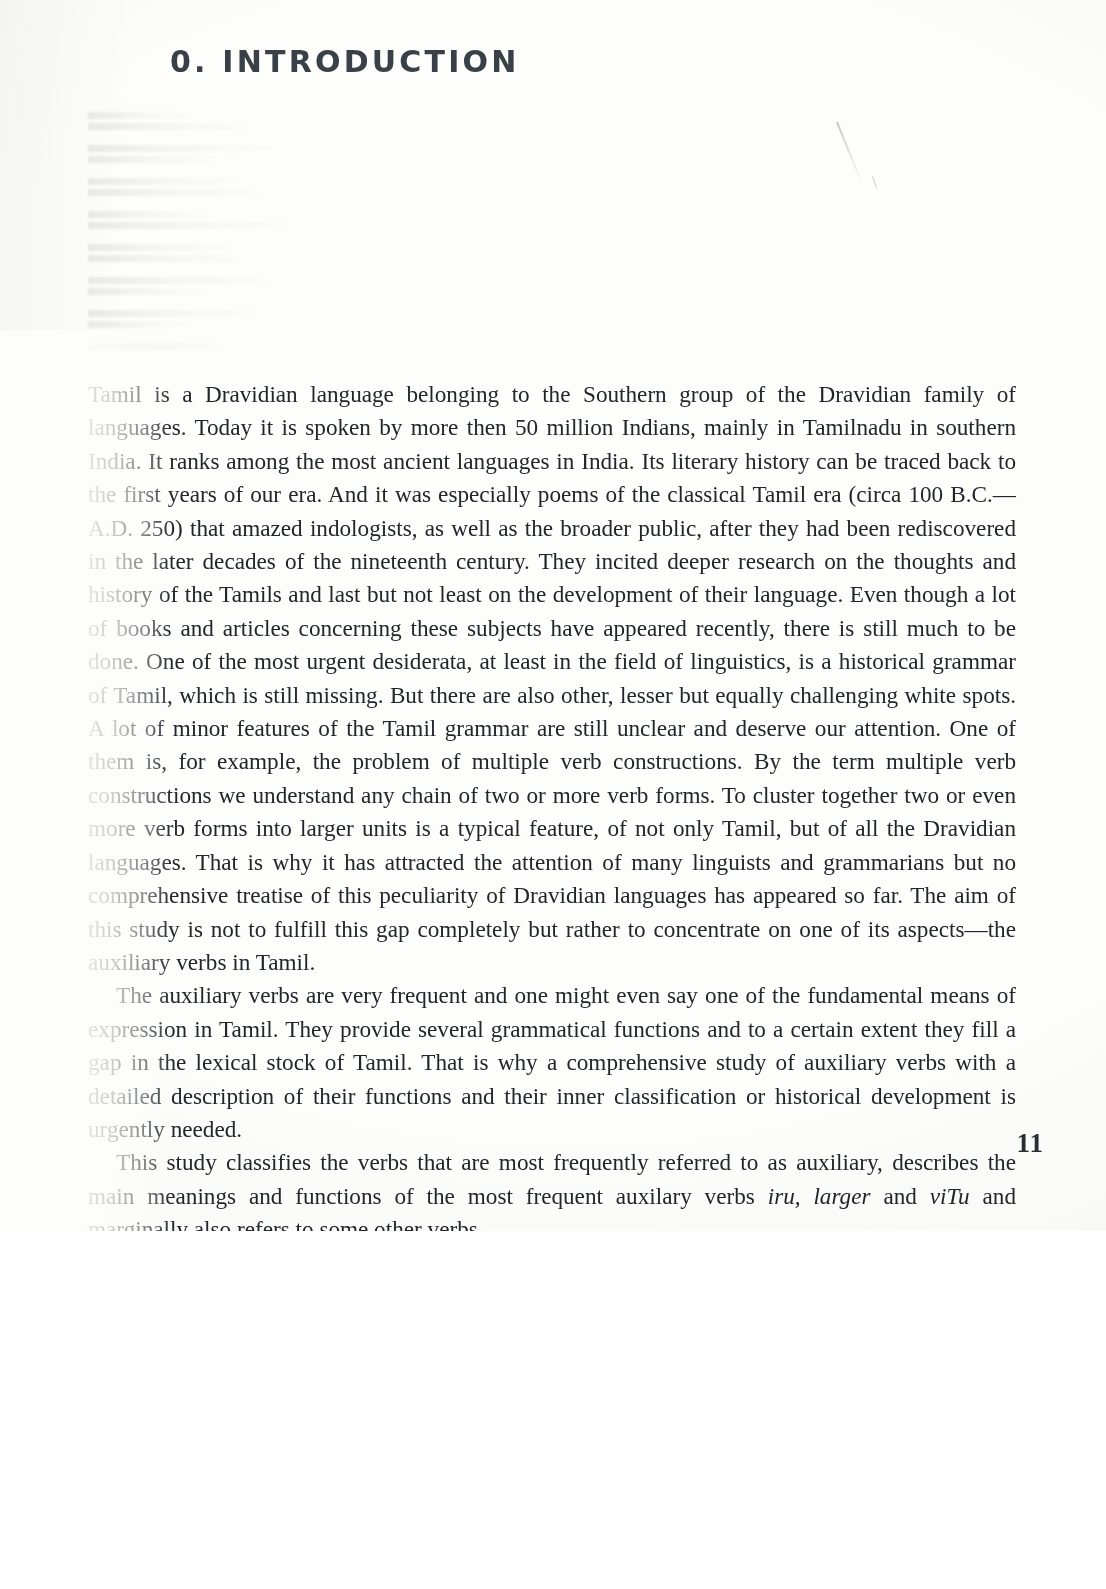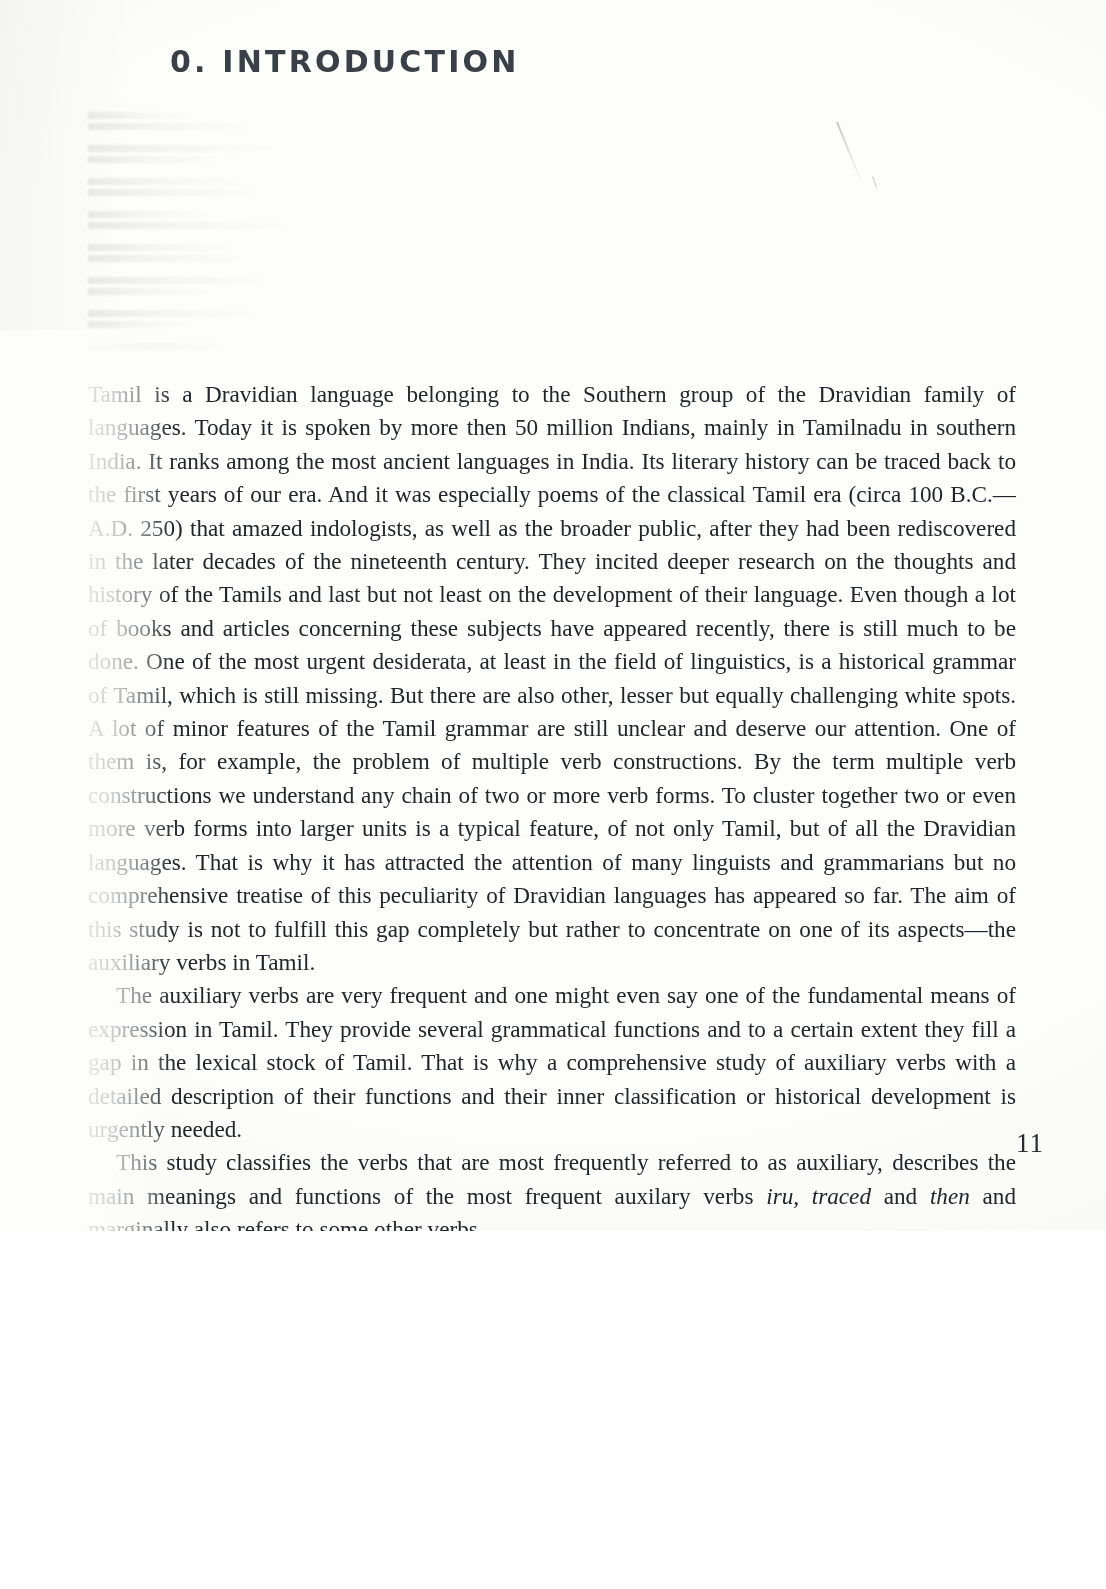--- a/index.html
+++ b/index.html
@@ -140,20 +140,21 @@
   em { }
 
   
   .folio {
     position: absolute;
     right: 62px;
     bottom: 72px;
     font-size: 27px;
     color: #2a2e33;
     letter-spacing: 1px;
+    font-weight: bold;
   }
 </style>
 </head>
 <body>
 
 <div class="page">
 
   <div class="paper-tone"></div>
 
   <div class="heading">0. INTRODUCTION</div>
@@ -185,21 +186,21 @@
 
   <div class="scratch"></div>
   <div class="scratch-2"></div>
 
   <div class="column">
 
     <p class="para">Tamil is a Dravidian language belonging to the Southern group of the Dravidian family of languages. Today it is spoken by more then 50 million Indians, mainly in Tamilnadu in southern India. It ranks among the most ancient languages in India. Its literary history can be traced back to the first years of our era. And it was especially poems of the classical Tamil era (circa 100 B.C.—A.D. 250) that amazed indologists, as well as the broader public, after they had been rediscovered in the later decades of the nineteenth century. They incited deeper research on the thoughts and history of the Tamils and last but not least on the development of their language. Even though a lot of books and articles concerning these subjects have appeared recently, there is still much to be done. One of the most urgent desiderata, at least in the field of linguistics, is a historical grammar of Tamil, which is still missing. But there are also other, lesser but equally challenging white spots. A lot of minor features of the Tamil grammar are still unclear and deserve our attention. One of them is, for example, the problem of multiple verb constructions. By the term multiple verb constructions we understand any chain of two or more verb forms. To cluster together two or even more verb forms into larger units is a typical feature, of not only Tamil, but of all the Dravidian languages. That is why it has attracted the attention of many linguists and grammarians but no comprehensive treatise of this peculiarity of Dravidian languages has appeared so far. The aim of this study is not to fulfill this gap completely but rather to concentrate on one of its aspects—the auxiliary verbs in Tamil.</p>
 
     <p class="para indent">The auxiliary verbs are very frequent and one might even say one of the fundamental means of expression in Tamil. They provide several grammatical functions and to a certain extent they fill a gap in the lexical stock of Tamil. That is why a comprehensive study of auxiliary verbs with a detailed description of their functions and their inner classification or historical development is urgently needed.</p>
 
-    <p class="para indent"><span>This study classifies the verbs that are most frequently referred to as auxiliary, describes the main meanings and functions of the most frequent auxilary verbs </span><em>iru,</em><span> </span><em>traced</em><span> and </span><em>then</em><span> and marginally also refers to some other verbs.</span></p>
+    <p class="para indent"><span>This study classifies the verbs that are most frequently referred to as auxiliary, describes the main meanings and functions of the most frequent auxilary verbs </span><em>iru,</em><span> </span><em>larger</em><span> and </span><em>viTu</em><span> and marginally also refers to some other verbs.</span></p>
 
   </div>
 
   <div class="gutter-fade"></div>
   <div class="gutter-fade-2"></div>
 
   <div class="folio">11</div>
 
 </div>
 

